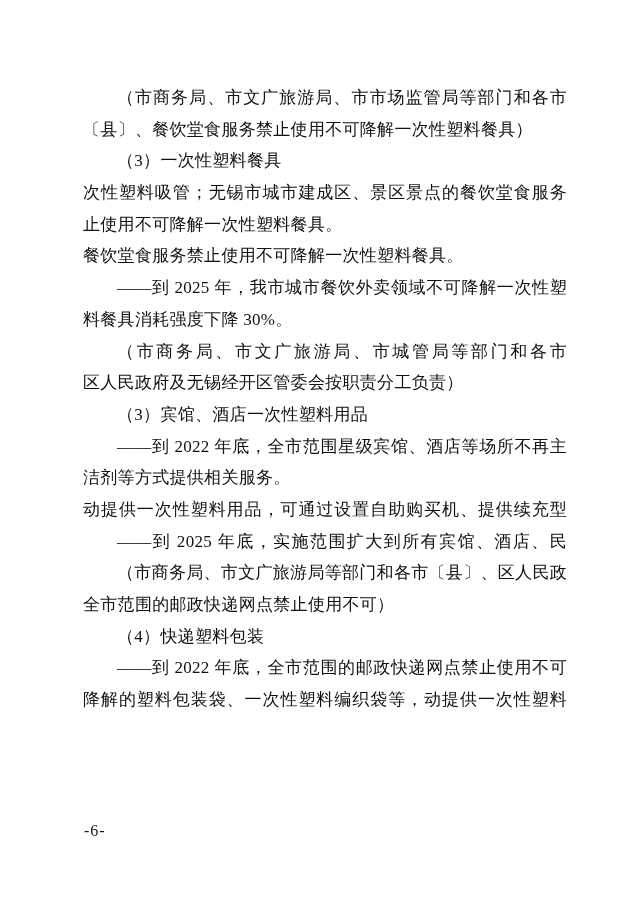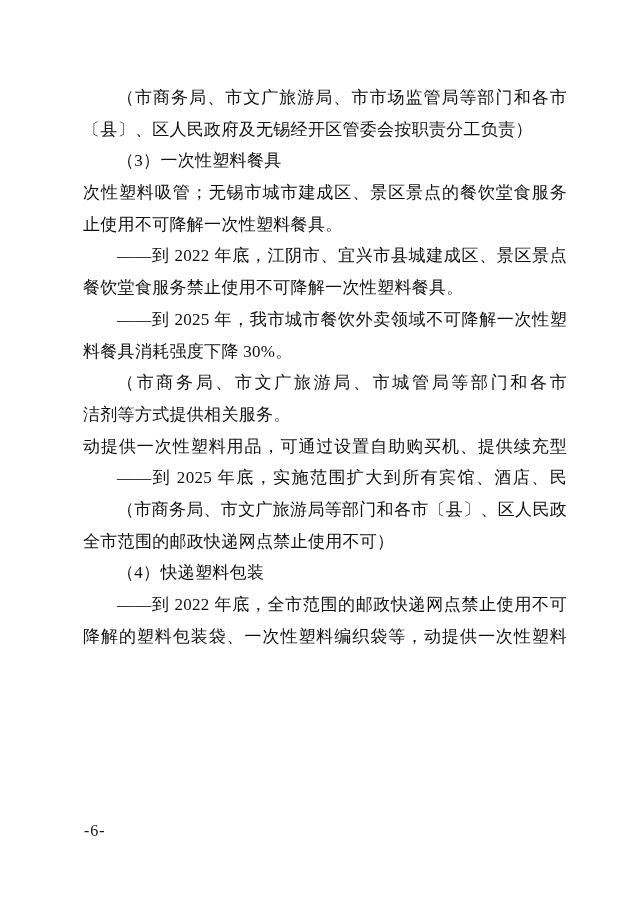--- a/index.html
+++ b/index.html
@@ -47,29 +47,31 @@
     color: #1a1a1a;
     letter-spacing: 1px;
   }
 </style>
 </head>
 <body>
 
 <div class="page">
   <div class="doc-body">
       <div class="line indent justify">（市商务局、市文广旅游局、市市场监管局等部门和各市</div>
-      <div class="line">〔县〕、区人民政府及无锡经开区管委会按职责分工负责）</div>
+      <div class="line">〔县〕、餐饮堂食服务禁止使用不可降解一次性塑料餐具）</div>
       <div class="line indent">（3）一次性塑料餐具</div>
       <div class="line justify">次性塑料吸管；无锡市城市建成区、景区景点的餐饮堂食服务禁</div>
       <div class="line">止使用不可降解一次性塑料餐具。</div>
-      <div class="line indent justify">——到 2022 年底，江阴市、宜兴市县城建成区、景区景点</div>
       <div class="line">餐饮堂食服务禁止使用不可降解一次性塑料餐具。</div>
       <div class="line indent justify">——到 2025 年，我市城市餐饮外卖领域不可降解一次性塑</div>
       <div class="line">料餐具消耗强度下降 30%。</div>
       <div class="line indent justify">（市商务局、市文广旅游局、市城管局等部门和各市〔县〕、</div>
+      <div class="line">区人民政府及无锡经开区管委会按职责分工负责）</div>
+      <div class="line indent">（3）宾馆、酒店一次性塑料用品</div>
+      <div class="line indent justify">——到 2022 年底，全市范围星级宾馆、酒店等场所不再主</div>
       <div class="line">洁剂等方式提供相关服务。</div>
       <div class="line justify">动提供一次性塑料用品，可通过设置自助购买机、提供续充型洗</div>
       <div class="line indent justify">——到 2025 年底，实施范围扩大到所有宾馆、酒店、民宿。</div>
       <div class="line indent justify">（市商务局、市文广旅游局等部门和各市〔县〕、区人民政</div>
       <div class="line">全市范围的邮政快递网点禁止使用不可）</div>
       <div class="line indent">（4）快递塑料包装</div>
       <div class="line indent justify">——到 2022 年底，全市范围的邮政快递网点禁止使用不可</div>
       <div class="line justify">降解的塑料包装袋、一次性塑料编织袋等，动提供一次性塑料用品</div>
     </div>
   <div class="page-number">-6-</div>

